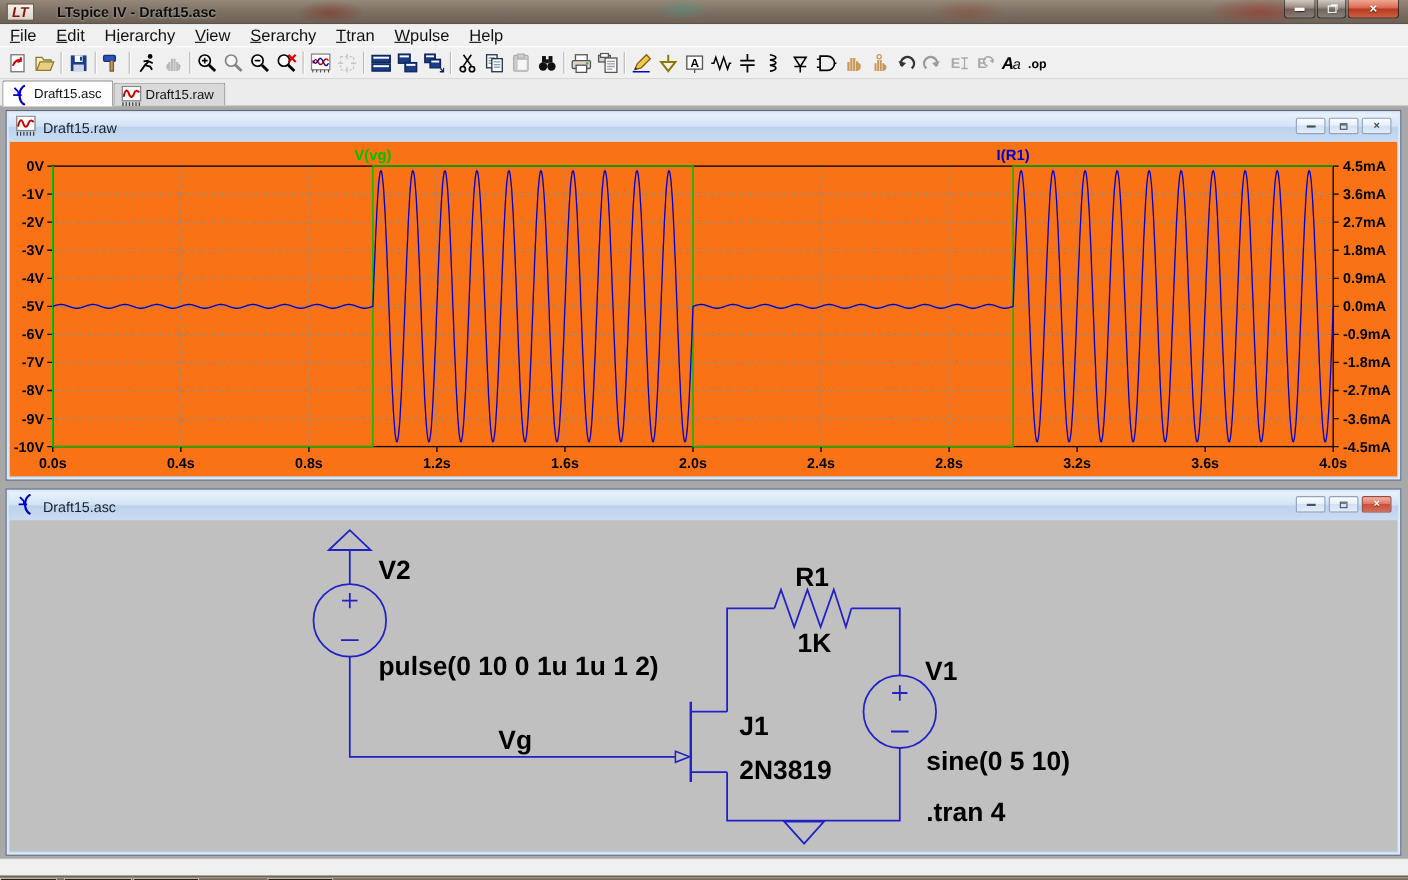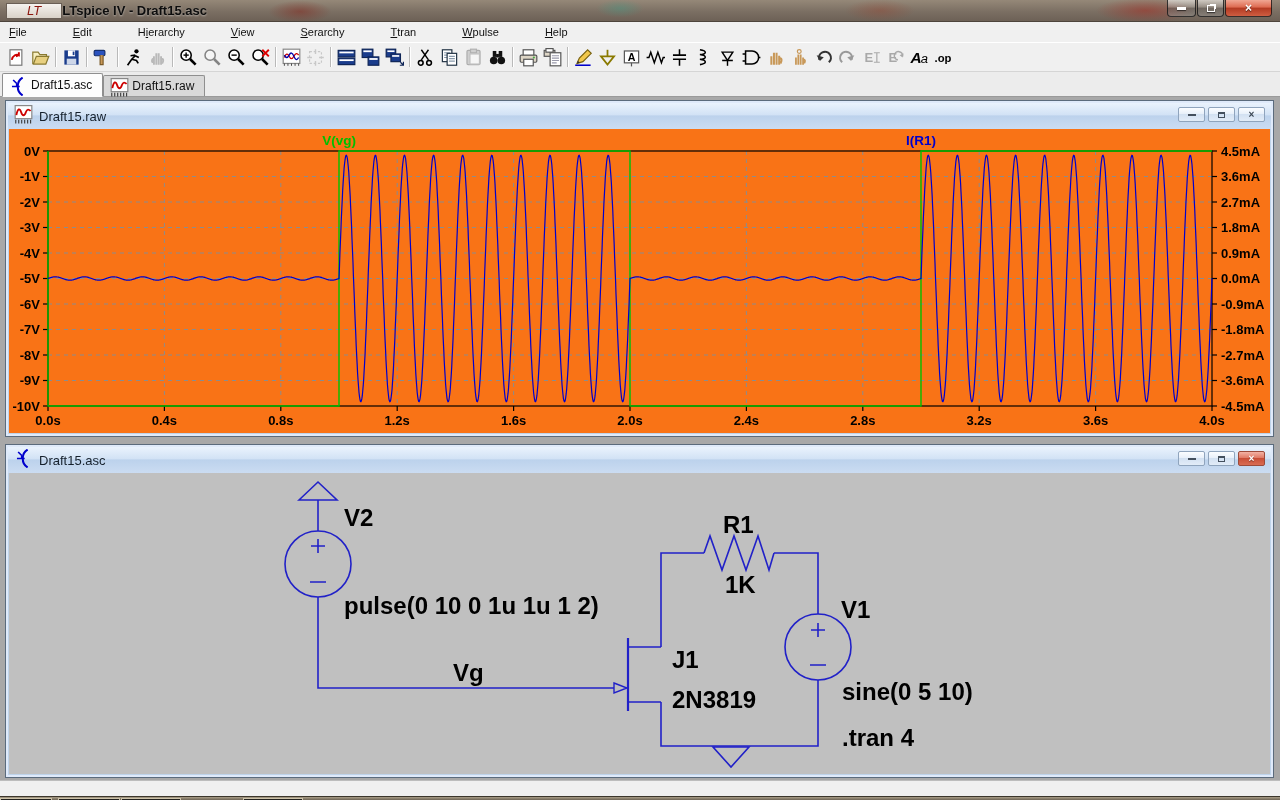--- a/index.html
+++ b/index.html
@@ -8,35 +8,35 @@
 
   
   #titlebar { position:absolute; left:0; top:0; width:1280px; height:22px;
     background:
       radial-gradient(45px 16px at 300px 55%, rgba(130,45,35,.55), transparent 70%),
       radial-gradient(34px 13px at 620px 40%, rgba(70,150,130,.45), transparent 70%),
       radial-gradient(70px 18px at 1145px 50%, rgba(160,45,35,.55), transparent 70%),
       radial-gradient(50px 16px at 880px 50%, rgba(150,60,40,.35), transparent 70%),
       linear-gradient(#958878, #7b6f63 55%, #6d6156);
     border-bottom:1px solid #4d443c; display:flex; align-items:center; }
-  #lt-logo { font-weight:normal; font-style:italic; font-size:13px; color:#8b150c; margin:0 0 0 6px;
-    background:linear-gradient(#f5f2ee,#d9d2c8); padding:0 20px; border:1px solid #6a5f55; line-height:14px; }
+  #lt-logo { font-weight:bold; font-style:italic; font-size:13px; color:#8b150c; margin:0 21px 0 6px;
+    background:linear-gradient(#f5f2ee,#d9d2c8); padding:0 4px; border:1px solid #6a5f55; line-height:14px; }
   #win-title { font-size:13px; color:#0d0d0d; text-shadow:0 1px 2px rgba(255,255,255,.45);font-weight:bold; }
   #winbtns { position:absolute; right:8px; top:0; display:flex; }
   .aerobtn { height:17px; border:1px solid rgba(25,25,25,.85); border-top:none; border-radius:0 0 4px 4px;
     background:linear-gradient(rgba(255,255,255,.55),rgba(190,190,190,.30) 45%,rgba(80,80,80,.38) 50%,rgba(170,170,170,.35));
     display:flex; align-items:center; justify-content:center; margin-left:1px; }
   .aerobtn.close { background:linear-gradient(#f0a793,#dd6a50 45%,#b33a22 50%,#cf5d41); }
   .glyph-min { width:9px; height:3px; background:#fff; box-shadow:0 1px 1px rgba(0,0,0,.6); }
   .glyph-restore { width:8px; height:7px; border:1px solid #fff; box-shadow:2px -2px 0 -1px #fff, 0 1px 1px rgba(0,0,0,.5); }
   .glyph-close { color:#fff; font-size:12px; font-weight:bold; line-height:10px; text-shadow:0 1px 1px rgba(0,0,0,.6); }
 
   
   #menubar { position:absolute; left:0; top:22px; width:1280px; height:20px; background:#f0f0f0;
-    display:flex; align-items:center; font-size:11px; color:#111;gap:28px; }
+    display:flex; align-items:center; font-size:15px; color:#111; }
   .menu-item { padding:2px 9px; cursor:default; }
   .menu-item .u { text-decoration:underline; }
 
   
   #toolbar { position:absolute; left:0; top:42px; width:1280px; height:30px; background:#f0f0f0;
     border-top:1px solid #fff; border-bottom:1px solid #d5d5d5; display:flex; align-items:center; padding-left:4px; }
   .tbtn { width:24px; height:24px; display:flex; align-items:center; justify-content:center; border:1px solid transparent; }
   .tbtn.disabled { opacity:.45; filter:grayscale(1); }
   .tsep { width:1px; height:20px; background:#b9b9b9; margin:0 3px; box-shadow:1px 0 0 #fff; }
 

